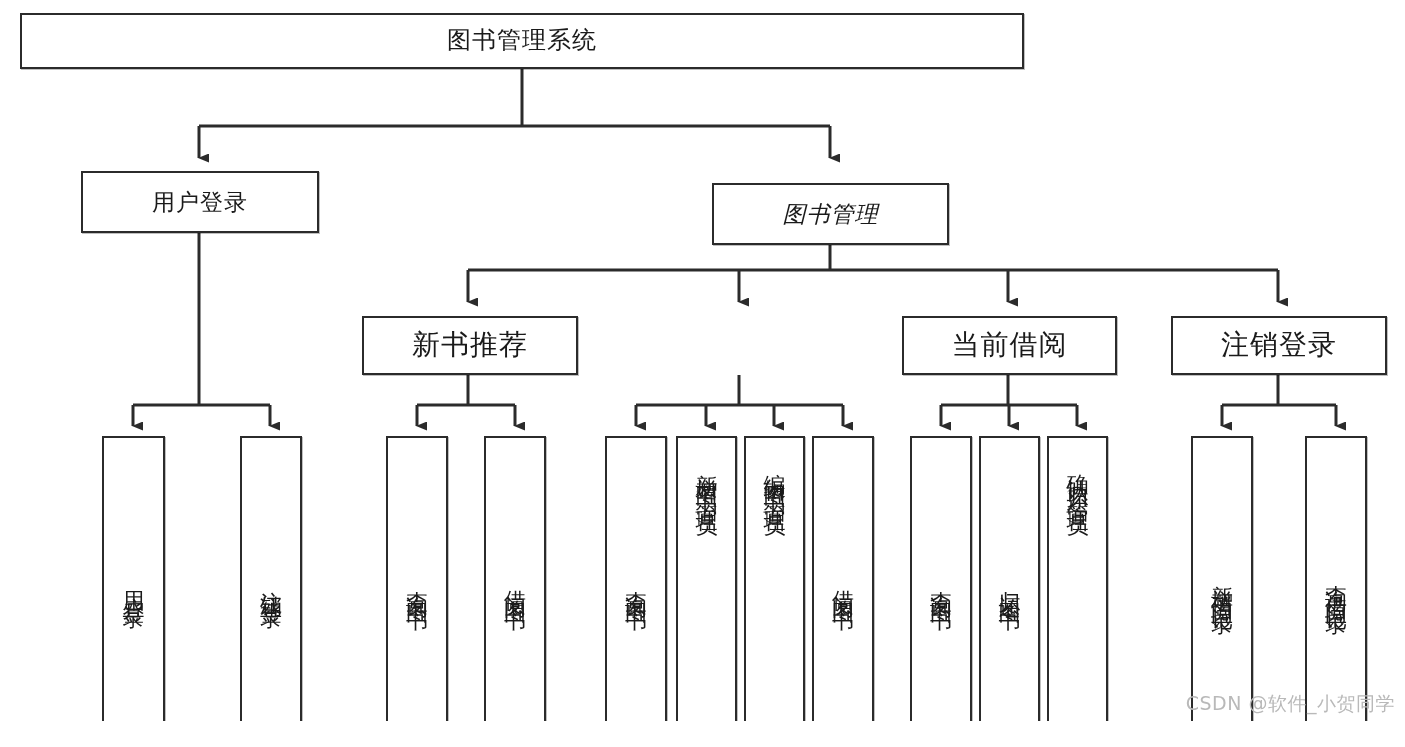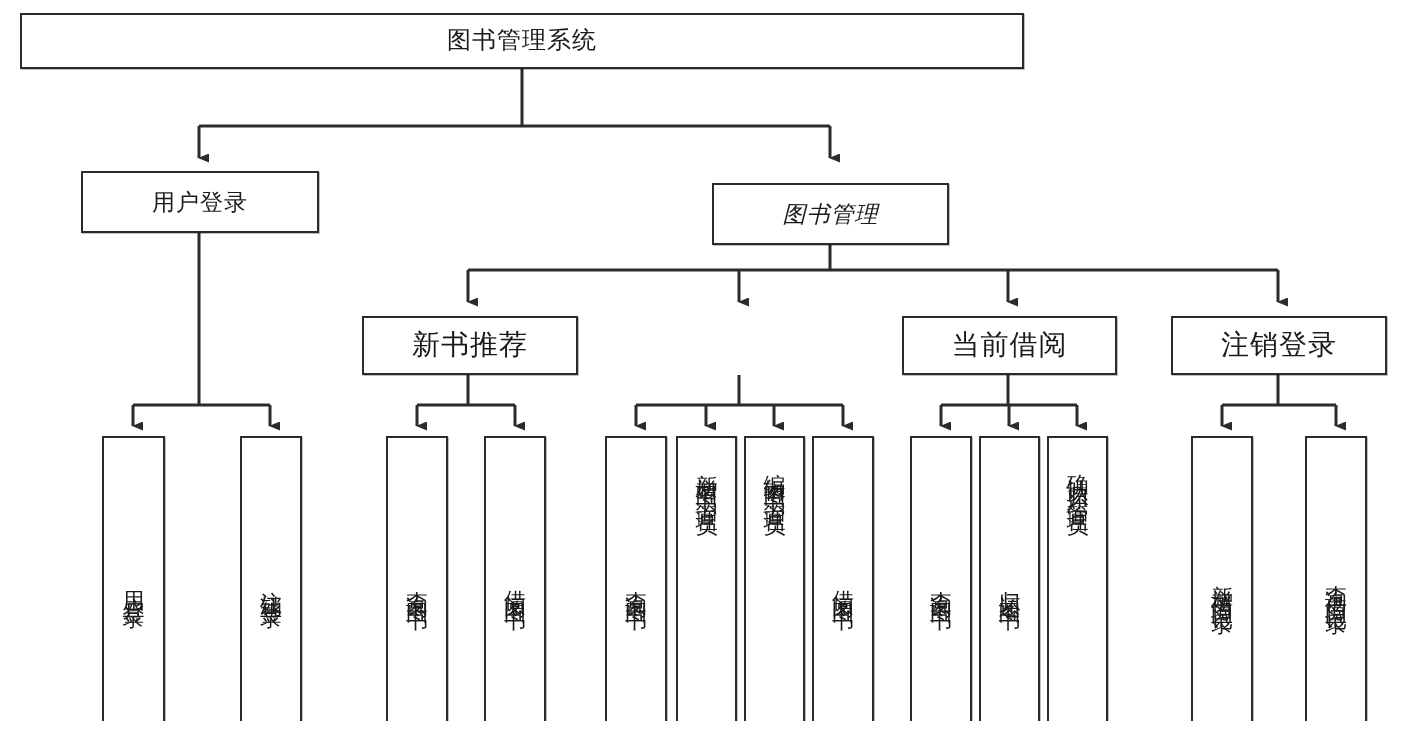--- a/index.html
+++ b/index.html
@@ -187,13 +187,14 @@
     <span class="label">确认归还（管理员）</span>
   </div>
 
   <div class="node leaf mid" style="left:1191px; top:436px; width:62px; height:297px;">
     <span class="label">新增借阅记录</span>
   </div>
   <div class="node leaf mid" style="left:1305px; top:436px; width:62px; height:297px;">
     <span class="label">查询借阅记录</span>
   </div>
 
+  <div class="watermark">CSDN @软件_小贺同学</div>
 </div>
 
 </body></html>

